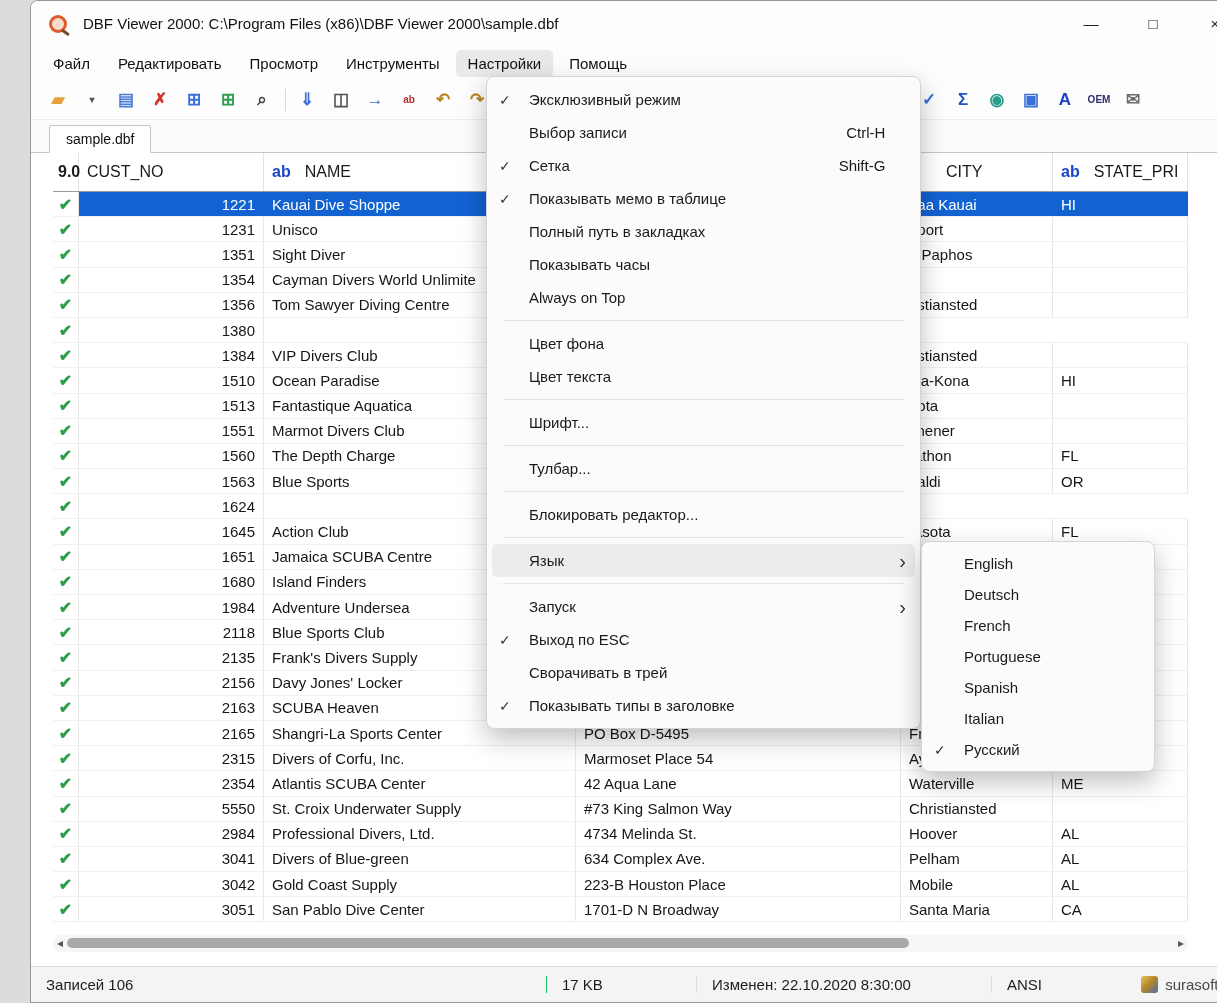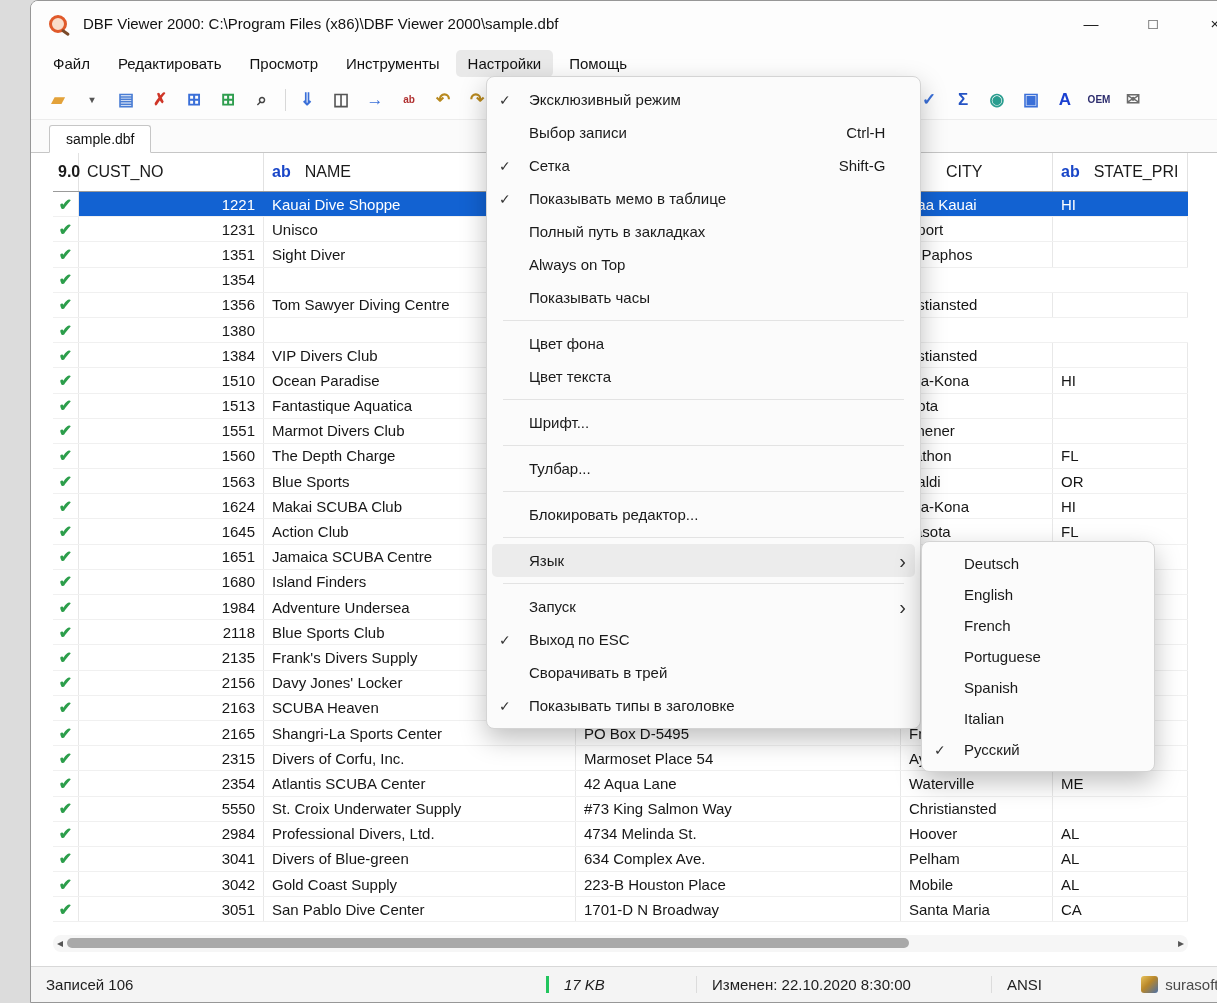--- a/index.html
+++ b/index.html
@@ -66,21 +66,21 @@
   .harrow{position:absolute;top:1px;font-size:12px;color:#555;width:14px;text-align:center;}
   .harrow.left{left:0;}
   .harrow.right{right:0;}
   .hthumb{position:absolute;left:14px;top:3px;width:842px;height:10px;background:#a9a9a9;border-radius:5px;}
 
   
   .statusbar{position:absolute;left:0;right:0;bottom:0;height:35px;background:#f4f4f4;
              border-top:1px solid #d8d8d8;display:flex;align-items:center;font-size:15px;color:#1d1d1d;}
   .sb-sec{padding:0 15px;box-sizing:border-box;white-space:nowrap;}
   .sb-records{width:515px;}
-  .sb-size{width:150px;border-left:3px solid #22c55e;font-style:italic;}
+  .sb-size{width:150px;border-left:1px solid #22c55e;}
   .sb-modified{width:295px;border-left:1px solid #dcdcdc;}
   .sb-encoding{width:110px;border-left:1px solid #dcdcdc;}
   .sb-brand{margin-left:auto;display:flex;align-items:center;padding-right:10px;color:#4a4a4a;}
   .brand-logo{width:17px;height:17px;border-radius:3px;margin-right:7px;
               background:linear-gradient(135deg,#e8c25a 0%,#b8872a 45%,#4a6fa8 100%);}
 
   
   .popup{position:absolute;background:#fbfbfb;border:1px solid #d4d4d4;border-radius:8px;
          box-shadow:0 10px 26px rgba(0,0,0,0.25);padding:6px 0;font-size:15px;z-index:50;}
   .settings-popup{left:455px;top:75px;width:433px;}
@@ -241,20 +241,21 @@
           <div class="td c-addr"></div>
           <div class="td c-city">o Paphos</div>
           <div class="td c-state"></div>
         </div>
 
         <div class="tr">
           <div class="td c-check">
             <span class="check-glyph">✔</span>
           </div>
           <div class="td c-cust">1354</div>
+          <div class="td c-name">Cayman Divers World Unlimite</div>
           <div class="td c-addr"></div>
           <div class="td c-city"></div>
           <div class="td c-state"></div>
         </div>
 
         <div class="tr">
           <div class="td c-check">
             <span class="check-glyph">✔</span>
           </div>
           <div class="td c-cust">1356</div>
@@ -338,21 +339,20 @@
           <div class="td c-addr"></div>
           <div class="td c-city">baldi</div>
           <div class="td c-state">OR</div>
         </div>
 
         <div class="tr">
           <div class="td c-check">
             <span class="check-glyph">✔</span>
           </div>
           <div class="td c-cust">1624</div>
-          <div class="td c-name">Makai SCUBA Club</div>
           <div class="td c-addr"></div>
           <div class="td c-city">lua-Kona</div>
           <div class="td c-state">HI</div>
         </div>
 
         <div class="tr">
           <div class="td c-check">
             <span class="check-glyph">✔</span>
           </div>
           <div class="td c-cust">1645</div>
@@ -578,28 +578,28 @@
 
       <div class="mi">
         <span class="mi-check" style="visibility: hidden;">✓</span>
         <span class="mi-label">Полный путь в закладках</span>
         <span class="mi-shortcut"></span>
         <span class="mi-arrow" style="visibility: hidden;">›</span>
       </div>
 
       <div class="mi">
         <span class="mi-check" style="visibility: hidden;">✓</span>
+        <span class="mi-label">Показывать часы</span>
+        <span class="mi-shortcut"></span>
+        <span class="mi-arrow" style="visibility: hidden;">›</span>
+      </div>
+
+      <div class="mi">
+        <span class="mi-check" style="visibility: hidden;">✓</span>
         <span class="mi-label">Always on Top</span>
-        <span class="mi-shortcut"></span>
-        <span class="mi-arrow" style="visibility: hidden;">›</span>
-      </div>
-
-      <div class="mi">
-        <span class="mi-check" style="visibility: hidden;">✓</span>
-        <span class="mi-label">Показывать часы</span>
         <span class="mi-shortcut"></span>
         <span class="mi-arrow" style="visibility: hidden;">›</span>
       </div>
 
       <div class="mi separator">
         
         
         
         
       </div>
@@ -707,26 +707,26 @@
         <span class="mi-label">Показывать типы в заголовке</span>
         <span class="mi-shortcut"></span>
         <span class="mi-arrow" style="visibility: hidden;">›</span>
       </div>
     </div>
 
   <div class="popup lang-popup">
 
       <div class="mi">
         <span class="mi-check" style="visibility: hidden;">✓</span>
+        <span class="mi-label">English</span>
+      </div>
+
+      <div class="mi">
+        <span class="mi-check" style="visibility: hidden;">✓</span>
         <span class="mi-label">Deutsch</span>
-      </div>
-
-      <div class="mi">
-        <span class="mi-check" style="visibility: hidden;">✓</span>
-        <span class="mi-label">English</span>
       </div>
 
       <div class="mi">
         <span class="mi-check" style="visibility: hidden;">✓</span>
         <span class="mi-label">French</span>
       </div>
 
       <div class="mi">
         <span class="mi-check" style="visibility: hidden;">✓</span>
         <span class="mi-label">Portuguese</span>

